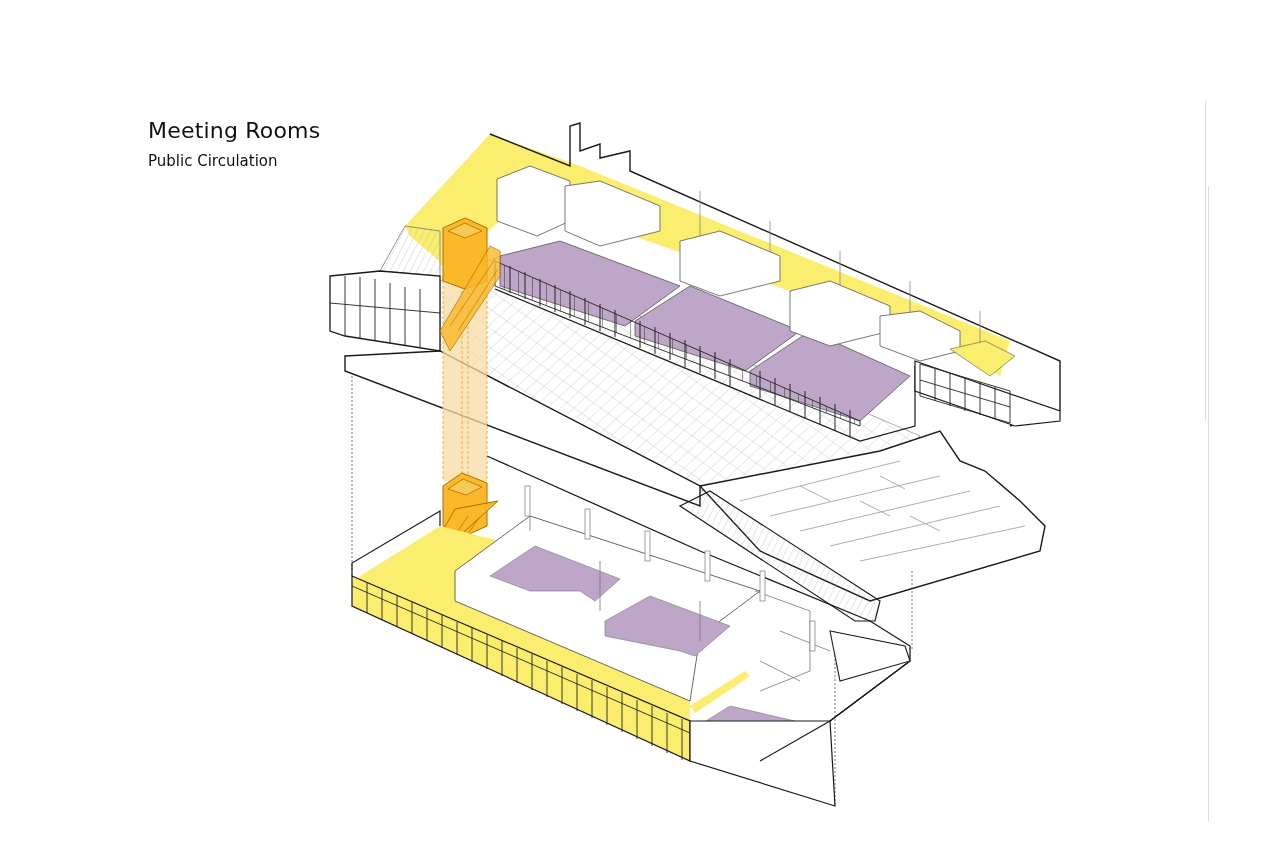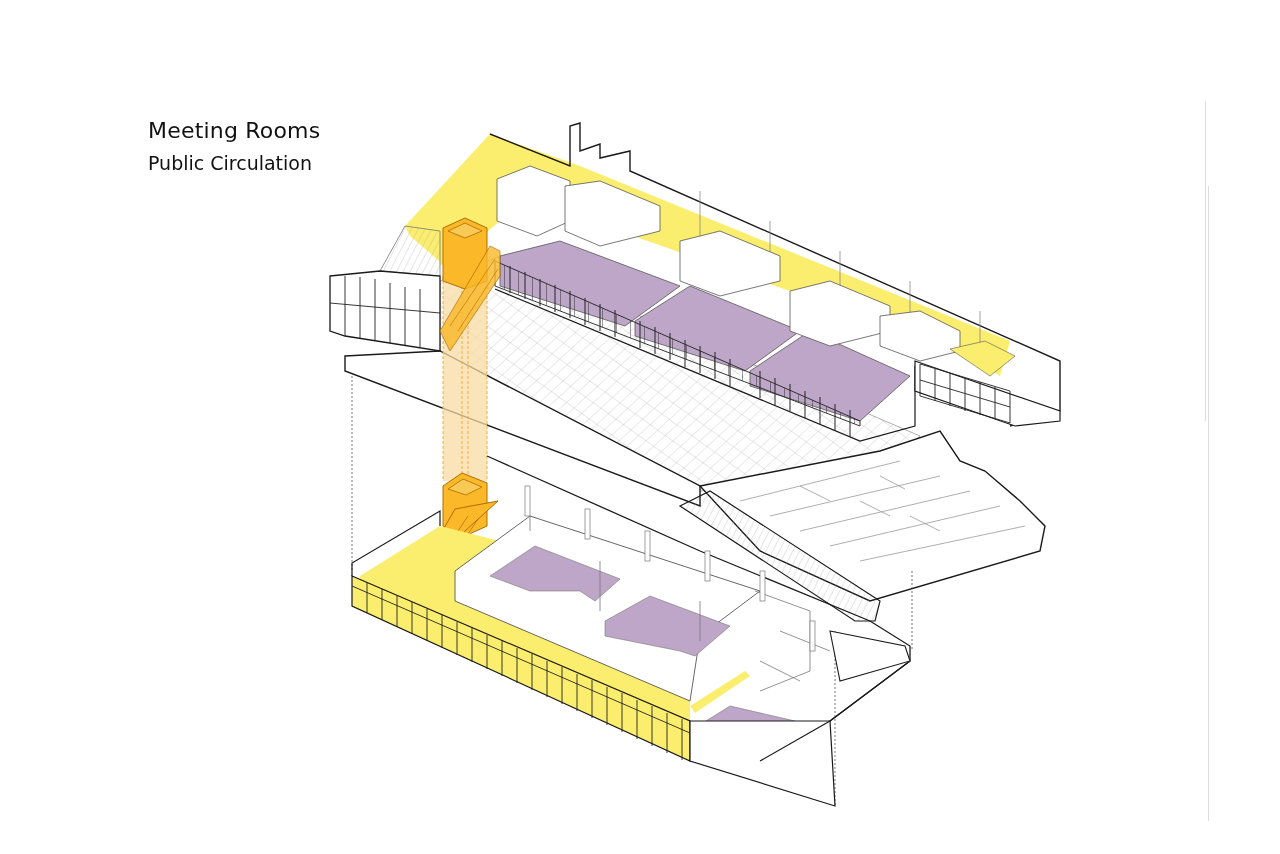--- a/index.html
+++ b/index.html
@@ -1,18 +1,18 @@
 <!DOCTYPE html>
 <html><head>
 <meta charset="utf-8">
 <style>
   html, body { margin: 0; padding: 0; background: #ffffff; }
   .page { position: relative; width: 1280px; height: 854px; overflow: hidden; background: #ffffff; margin-top: 31px; }
   .title { position: absolute; left: 148px; top: 87px; font-family: "DejaVu Sans", sans-serif; font-size: 22px; color: #111; letter-spacing: 0.2px; }
-  .subtitle { position: absolute; left: 148px; top: 121px; font-family: "DejaVu Sans", sans-serif; font-size: 19px; color: #111; }
+  .subtitle { position: absolute; left: 148px; top: 121px; font-family: "DejaVu Sans", sans-serif; font-size: 15px; color: #111; }
   svg.drawing { position: absolute; left: 0; top: 0; }
   .edge-line { position: absolute; width: 1px; background: #dcdcdc; }
 </style>
 </head>
 <body>
 
 <div class="page">
   <div class="title">Meeting Rooms</div>
   <div class="subtitle">Public Circulation</div>
 

